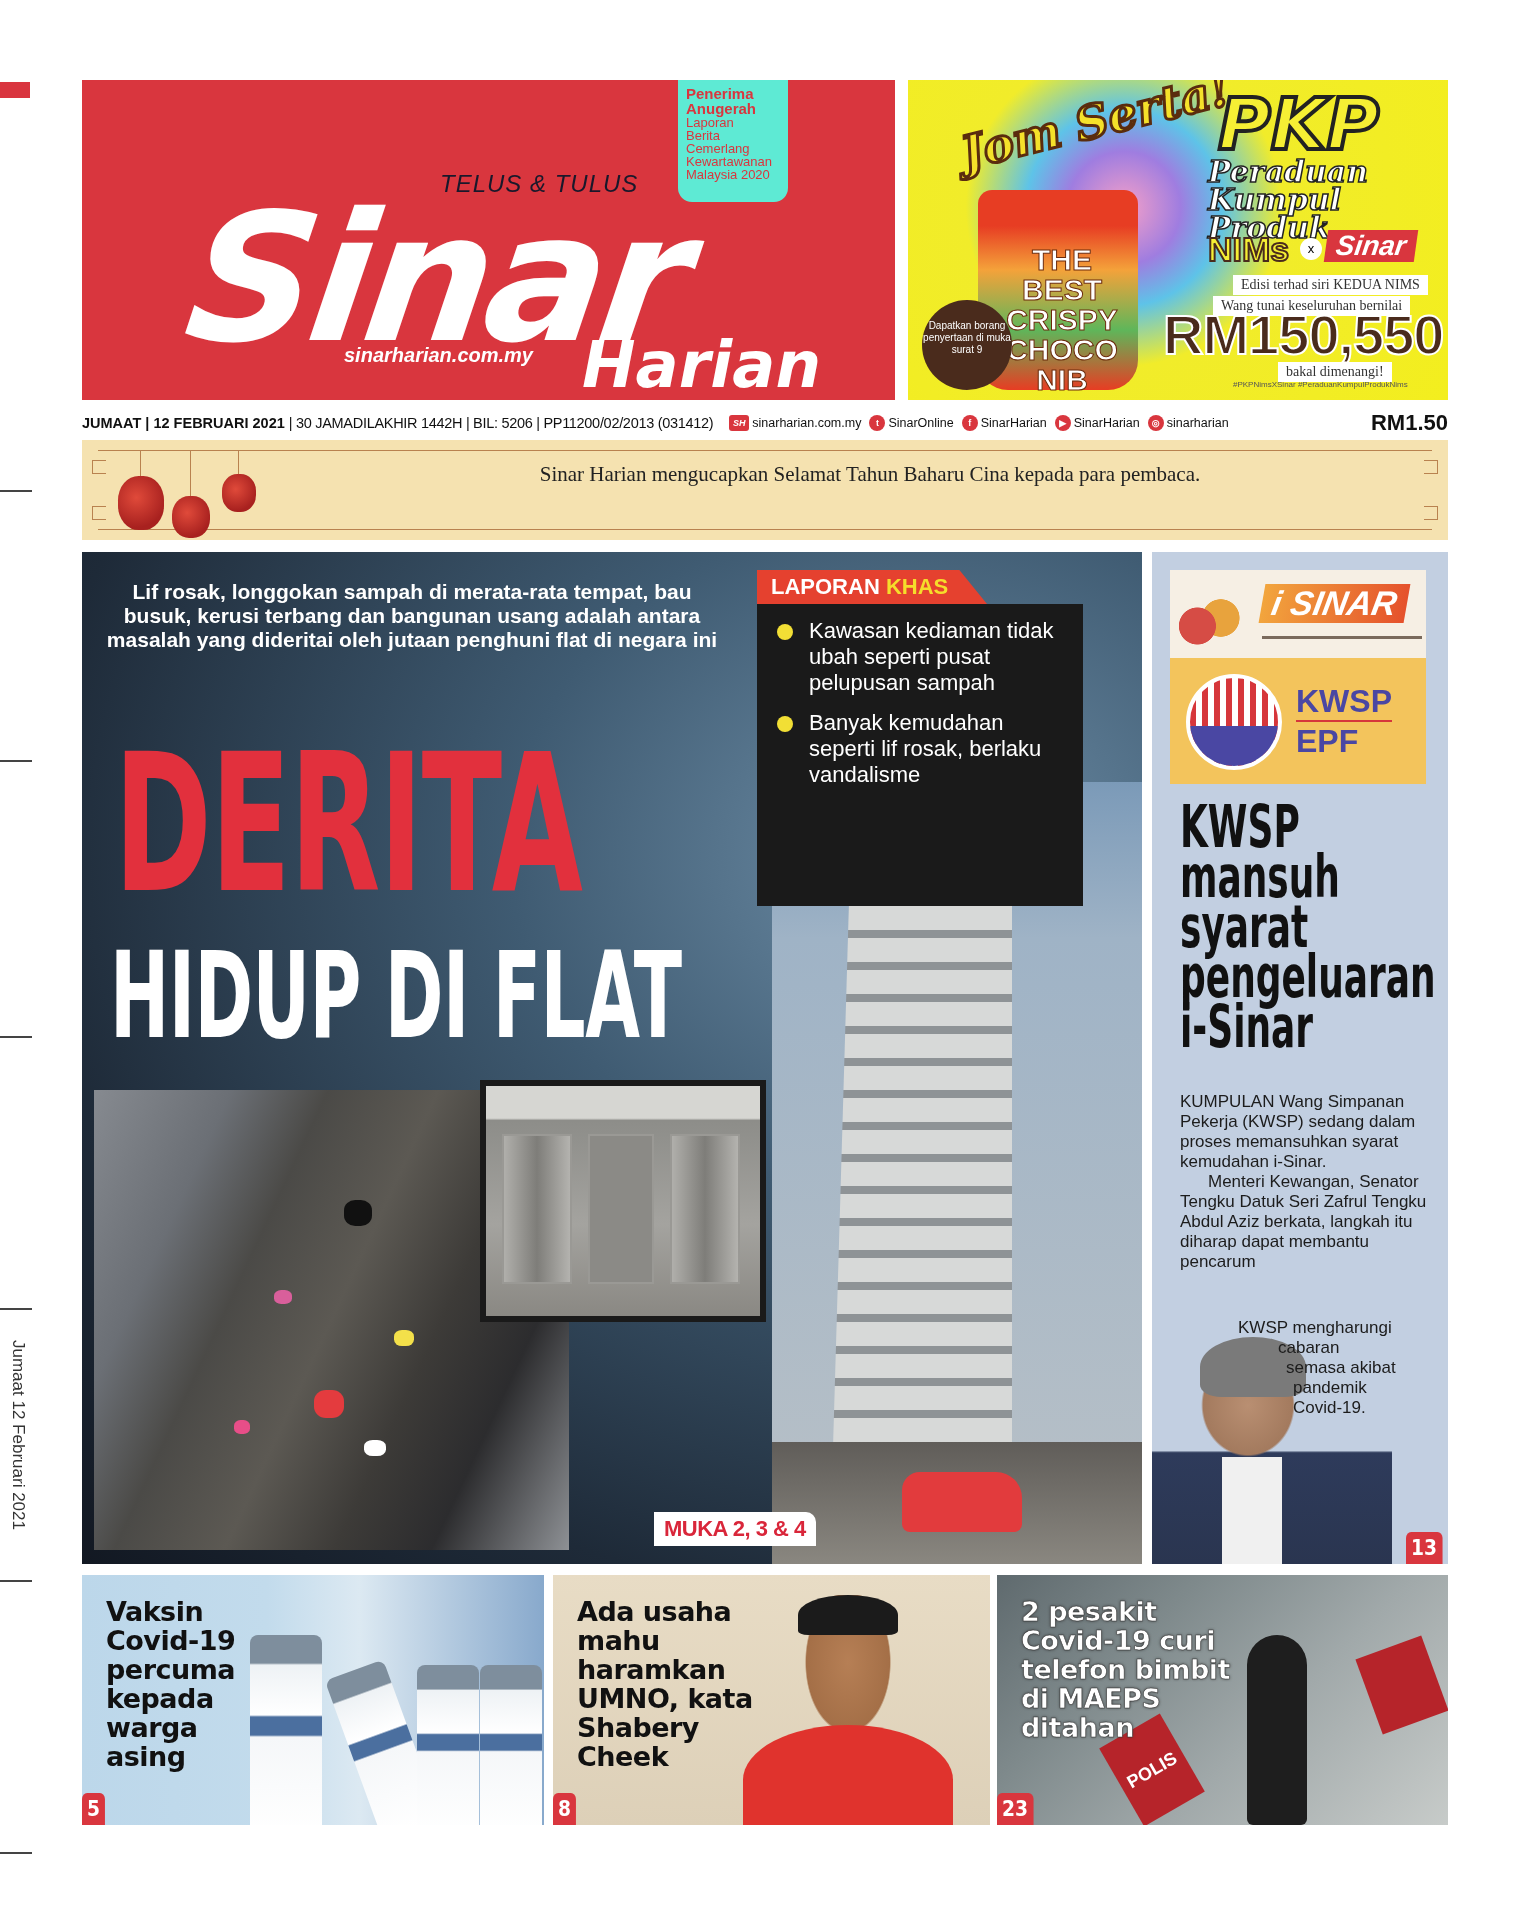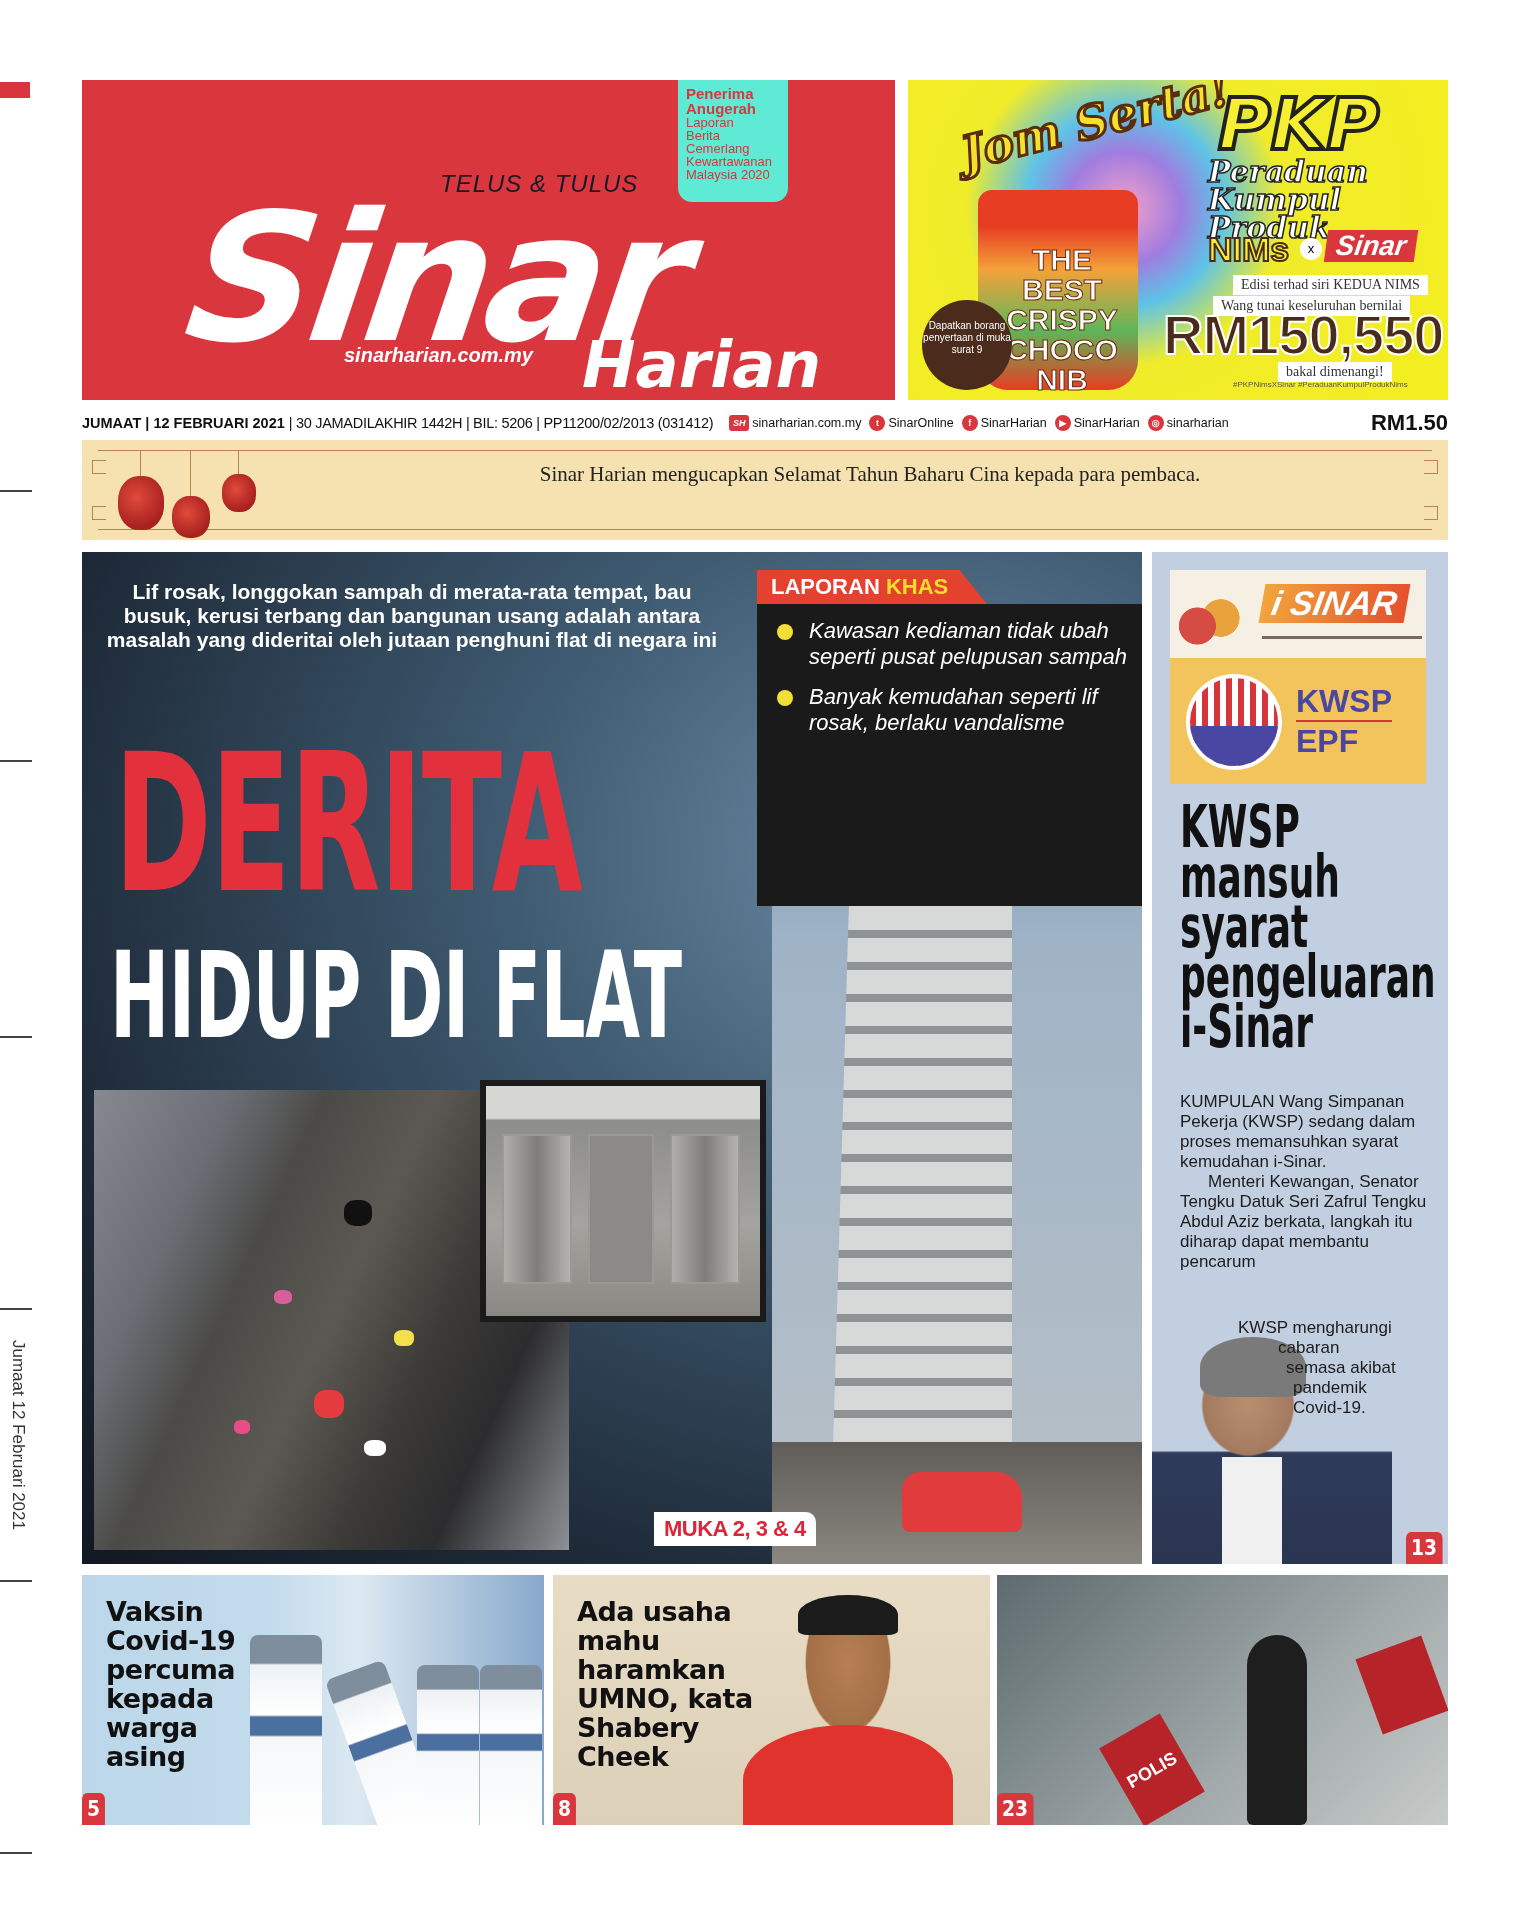--- a/index.html
+++ b/index.html
@@ -67,21 +67,21 @@
   
   .main { position: absolute; left: 82px; top: 552px; width: 1060px; height: 1012px; overflow: hidden;
     background: radial-gradient(ellipse at 80% 30%, #6d8da6 0, #3f5b72 35%, #1e2a38 75%, #121822 100%); }
   .main .deck { position: absolute; left: 20px; top: 28px; width: 620px; text-align: center; color: #fff; font-weight: bold; font-size: 21px; line-height: 24px; }
   .main .h1 { position: absolute; left: 32px; top: 178px; color: #e2303d; font-size: 190px; font-weight: 900; line-height: 1;
     font-family: "DejaVu Sans", sans-serif; transform: scaleX(0.62); transform-origin: left top; letter-spacing: -2px; }
   .main .h2 { position: absolute; left: 28px; top: 384px; color: #fff; font-size: 120px; font-weight: 900; line-height: 1;
     font-family: "DejaVu Sans", sans-serif; transform: scaleX(0.59); transform-origin: left top; letter-spacing: -1px; }
   .khas-tag { position: absolute; left: 675px; top: 18px; height: 34px; width: 230px; background: #e5412f; color: #fff; font-weight: 900; font-size: 22px; line-height: 34px; padding-left: 14px; clip-path: polygon(0 0, 88% 0, 100% 100%, 0 100%); }
   .khas-tag .y { color: #f5dd2b; }
-  .khas-box { position: absolute; left: 675px; top: 52px; width: 394px; height: 302px; background: #1a1a1a; padding: 14px 12px 0 20px; font-style: italic; }
+  .khas-box { position: absolute; left: 675px; top: 52px; width: 326px; height: 302px; background: #1a1a1a; padding: 14px 12px 0 20px; }
   .bullet { display: flex; align-items: flex-start; margin-bottom: 14px; }
   .bullet .dot { flex: 0 0 16px; width: 16px; height: 16px; border-radius: 50%; background: #f2df35; margin: 6px 16px 0 0; }
   .bullet .txt { color: #fff; font-size: 22px; line-height: 26px; }
 
   .photo-trash { position: absolute; left: 12px; top: 538px; width: 475px; height: 460px;
     background: linear-gradient(115deg, #868a90 0, #6b6f75 20%, #4b4a47 34%, #5c5953 50%, #3d3b38 66%, #2c2c2e 80%, #8e9195 100%); }
   .trash-bit { position: absolute; border-radius: 40%; }
   .photo-lift { position: absolute; left: 398px; top: 528px; width: 286px; height: 242px; background: #1a1a1a; padding: 6px; }
   .photo-lift .inner { width: 100%; height: 100%; background: linear-gradient(180deg, #d6d6d2 0, #d6d6d2 14%, #8d8d89 15%, #a4a39f 60%, #8a8883 100%); position: relative; }
   .lift-door { position: absolute; top: 48px; width: 70px; height: 150px; background: linear-gradient(90deg, #b0afab, #7e7d79, #b4b3af); border: 2px solid #9a9995; }
@@ -314,14 +314,21 @@
     <div>Shabery</div>
     <div>Cheek</div>
   </div>
   <div class="page-badge" style="left:0;bottom:0">8</div>
 </div>
 
 <div class="teaser t3">
   <div class="polis-sign" style="left:120px;top:150px;width:70px;height:90px;transform:rotate(-30deg)">POLIS</div>
   <div class="polis-sign" style="left:370px;top:70px;width:70px;height:80px;transform:rotate(-20deg)"></div>
   <div style="position:absolute;left:250px;top:60px;width:60px;height:190px;background:#1e1e1e;border-radius:30px 30px 6px 6px"></div>
+  <div class="t">
+    <div>2 pesakit</div>
+    <div>Covid-19 curi</div>
+    <div>telefon bimbit</div>
+    <div>di MAEPS</div>
+    <div>ditahan</div>
+  </div>
   <div class="page-badge" style="left:0;bottom:0">23</div>
 </div>
 
 </body></html>

